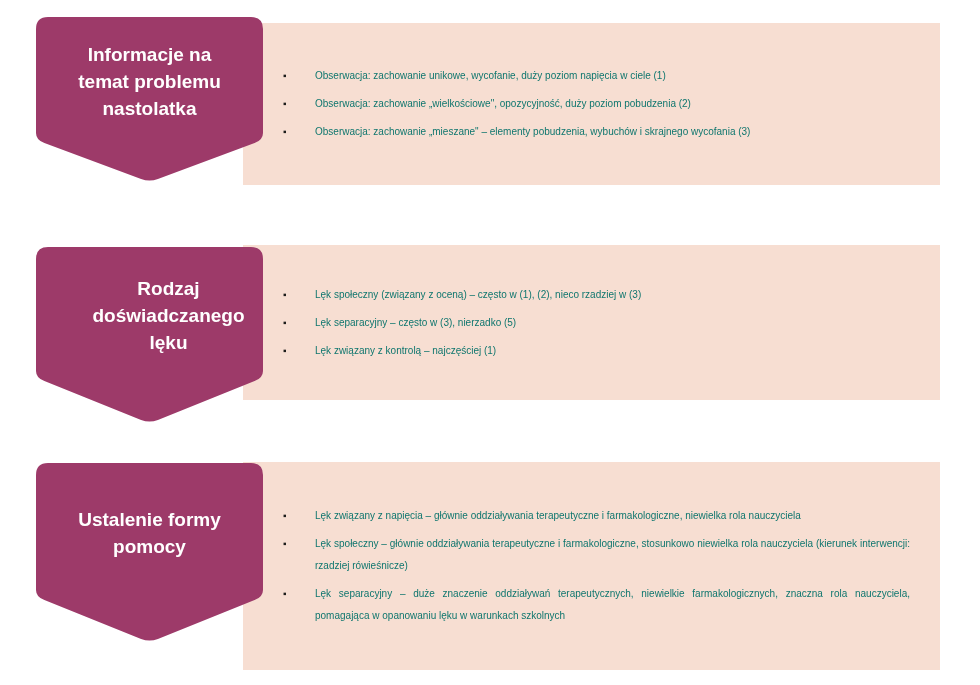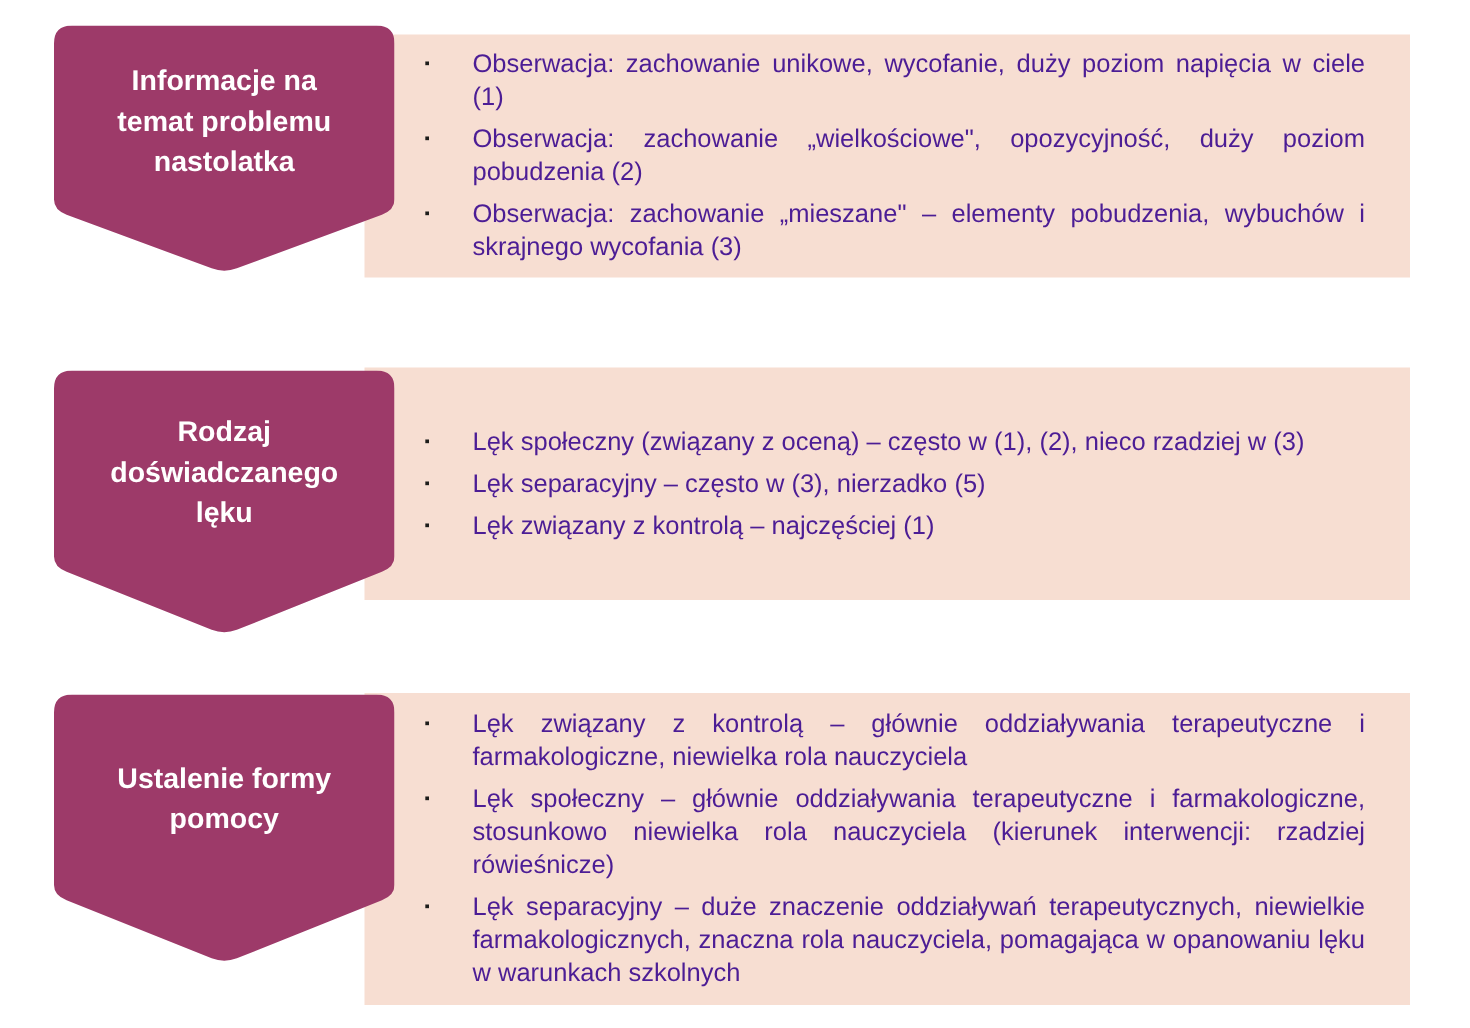--- a/index.html
+++ b/index.html
@@ -40,23 +40,23 @@
     width: 32px;
     flex: 0 0 32px;
     font-size: 10px;
     line-height: 22px;
     color: #1d1d1b;
     user-select: none;
   }
   .bullet-text {
     flex: 1;
     margin: 0;
-    font-size: 17px;
+    font-size: 10px;
     line-height: 22px;
-    color: #4c1d95;
+    color: #0f766e;
     text-align: justify;
   }
   .label-shape {
     position: absolute;
     left: 36px;
     width: 227px;
     z-index: 2;
   }
   .label-shape svg {
     position: absolute;
@@ -83,21 +83,21 @@
   }
   
   .row.s1 { top: 17px; height: 168px; }
   .row.s1 .panel { top: 6px; height: 162px; }
   .row.s1 .label-shape { top: 0; height: 165px; }
   .row.s1 .label-text { height: 123px; }
   
   .row.s2 { top: 245px; height: 178px; }
   .row.s2 .panel { top: 0; height: 155px; }
   .row.s2 .label-shape { top: 2px; height: 176px; }
-  .row.s2 .label-text { height: 131px; }
+  .row.s2 .label-text { height: 131px; margin-left: 19px; }
   
   .row.s3 { top: 462px; height: 208px; }
   .row.s3 .panel { top: 0; height: 208px; }
   .row.s3 .label-shape { top: 1px; height: 179px; text-decoration: underline; }
   .row.s3 .label-text { height: 134px; }
 </style>
 </head>
 <body>
 
 <div class="canvas">
@@ -145,21 +145,21 @@
         <path d="M 12 0 H 215 Q 227 0 227 12 V 124 Q 227 131 218.6 134.1 L 121.9 172.9 Q 113.5 176 105.1 172.9 L 8.4 134.1 Q 0 131 0 124 V 12 Q 0 0 12 0 Z" fill="#9d3a69"></path>
       </svg>
       <div class="label-text">Rodzaj doświadczanego lęku</div>
     </div>
   </section>
 
   <section class="row s3">
     <div class="panel">
       <div class="bullet-item">
         <span class="marker">▪</span>
-        <p class="bullet-text">Lęk związany z kontrolą – głównie oddziaływania terapeutyczne i farmakologiczne, niewielka rola nauczyciela</p>
+        <p class="bullet-text">Lęk związany z napięcia – głównie oddziaływania terapeutyczne i farmakologiczne, niewielka rola nauczyciela</p>
       </div>
       <div class="bullet-item">
         <span class="marker">▪</span>
         <p class="bullet-text">Lęk społeczny – głównie oddziaływania terapeutyczne i farmakologiczne, stosunkowo niewielka rola nauczyciela (kierunek interwencji: rzadziej rówieśnicze)</p>
       </div>
       <div class="bullet-item">
         <span class="marker">▪</span>
         <p class="bullet-text">Lęk separacyjny – duże znaczenie oddziaływań terapeutycznych, niewielkie farmakologicznych, znaczna rola nauczyciela, pomagająca w opanowaniu lęku w warunkach szkolnych</p>
       </div>
     </div>

